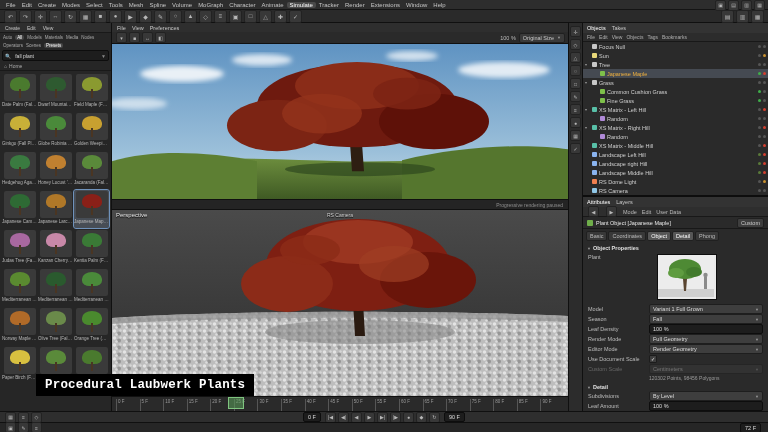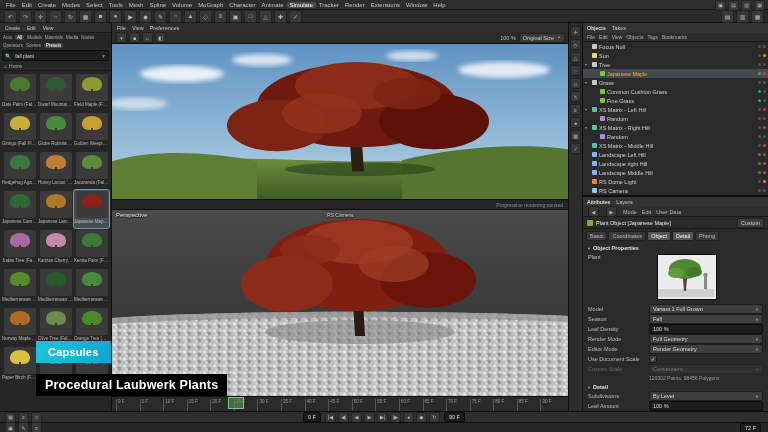--- a/index.html
+++ b/index.html
@@ -134,21 +134,21 @@
                display:flex;align-items:center;padding:0 4px;margin:0 3px;color:#ddd;}
   .statusbar{position:absolute;left:0;top:422px;width:768px;height:10px;background:#262626;border-top:1px solid #101010;
              display:flex;align-items:center;padding:0 4px;font-size:5px;color:#8a8a8a;box-sizing:border-box;}
   .statusbar .spacer{flex:1;}
 
   
   .capsules-badge{position:absolute;left:36px;top:341px;height:22px;padding:0 12px;z-index:20;
                   background:linear-gradient(100deg,#1cc4d6 0%,#12a5d2 100%);color:#fff;font-size:11px;
                   font-weight:bold;display:flex;align-items:center;letter-spacing:.2px;}
   .title-badge{position:absolute;left:36px;top:374px;height:22px;padding:0 9px;z-index:20;background:#000;
-               color:#fff;font-size:12.5px;font-weight:bold;display:flex;align-items:center;letter-spacing:.2px;}
+               color:#fff;font-size:12.5px;font-weight:bold;display:flex;align-items:center;letter-spacing:.2px;font-family:Liberation Mono, monospace;}
 </style>
 </head>
 <body>
 
 <div class="app">
 
   <div class="menubar">
 
   <span class="menu-item">File</span>
       <span class="menu-item">Edit</span>
@@ -909,15 +909,14 @@
     <span class="row">
 
     <span class="ibox sm">▣</span>
         <span class="ibox sm">✎</span>
         <span class="ibox sm">≡</span>
       </span>
     <span class="spacer"></span>
     <span class="frame-field">72 F</span>
   </div>
 
-  <div class="capsules-badge">Capsules</div>
   <div class="title-badge">Procedural Laubwerk Plants</div>
 </div>
 
 </body></html>

